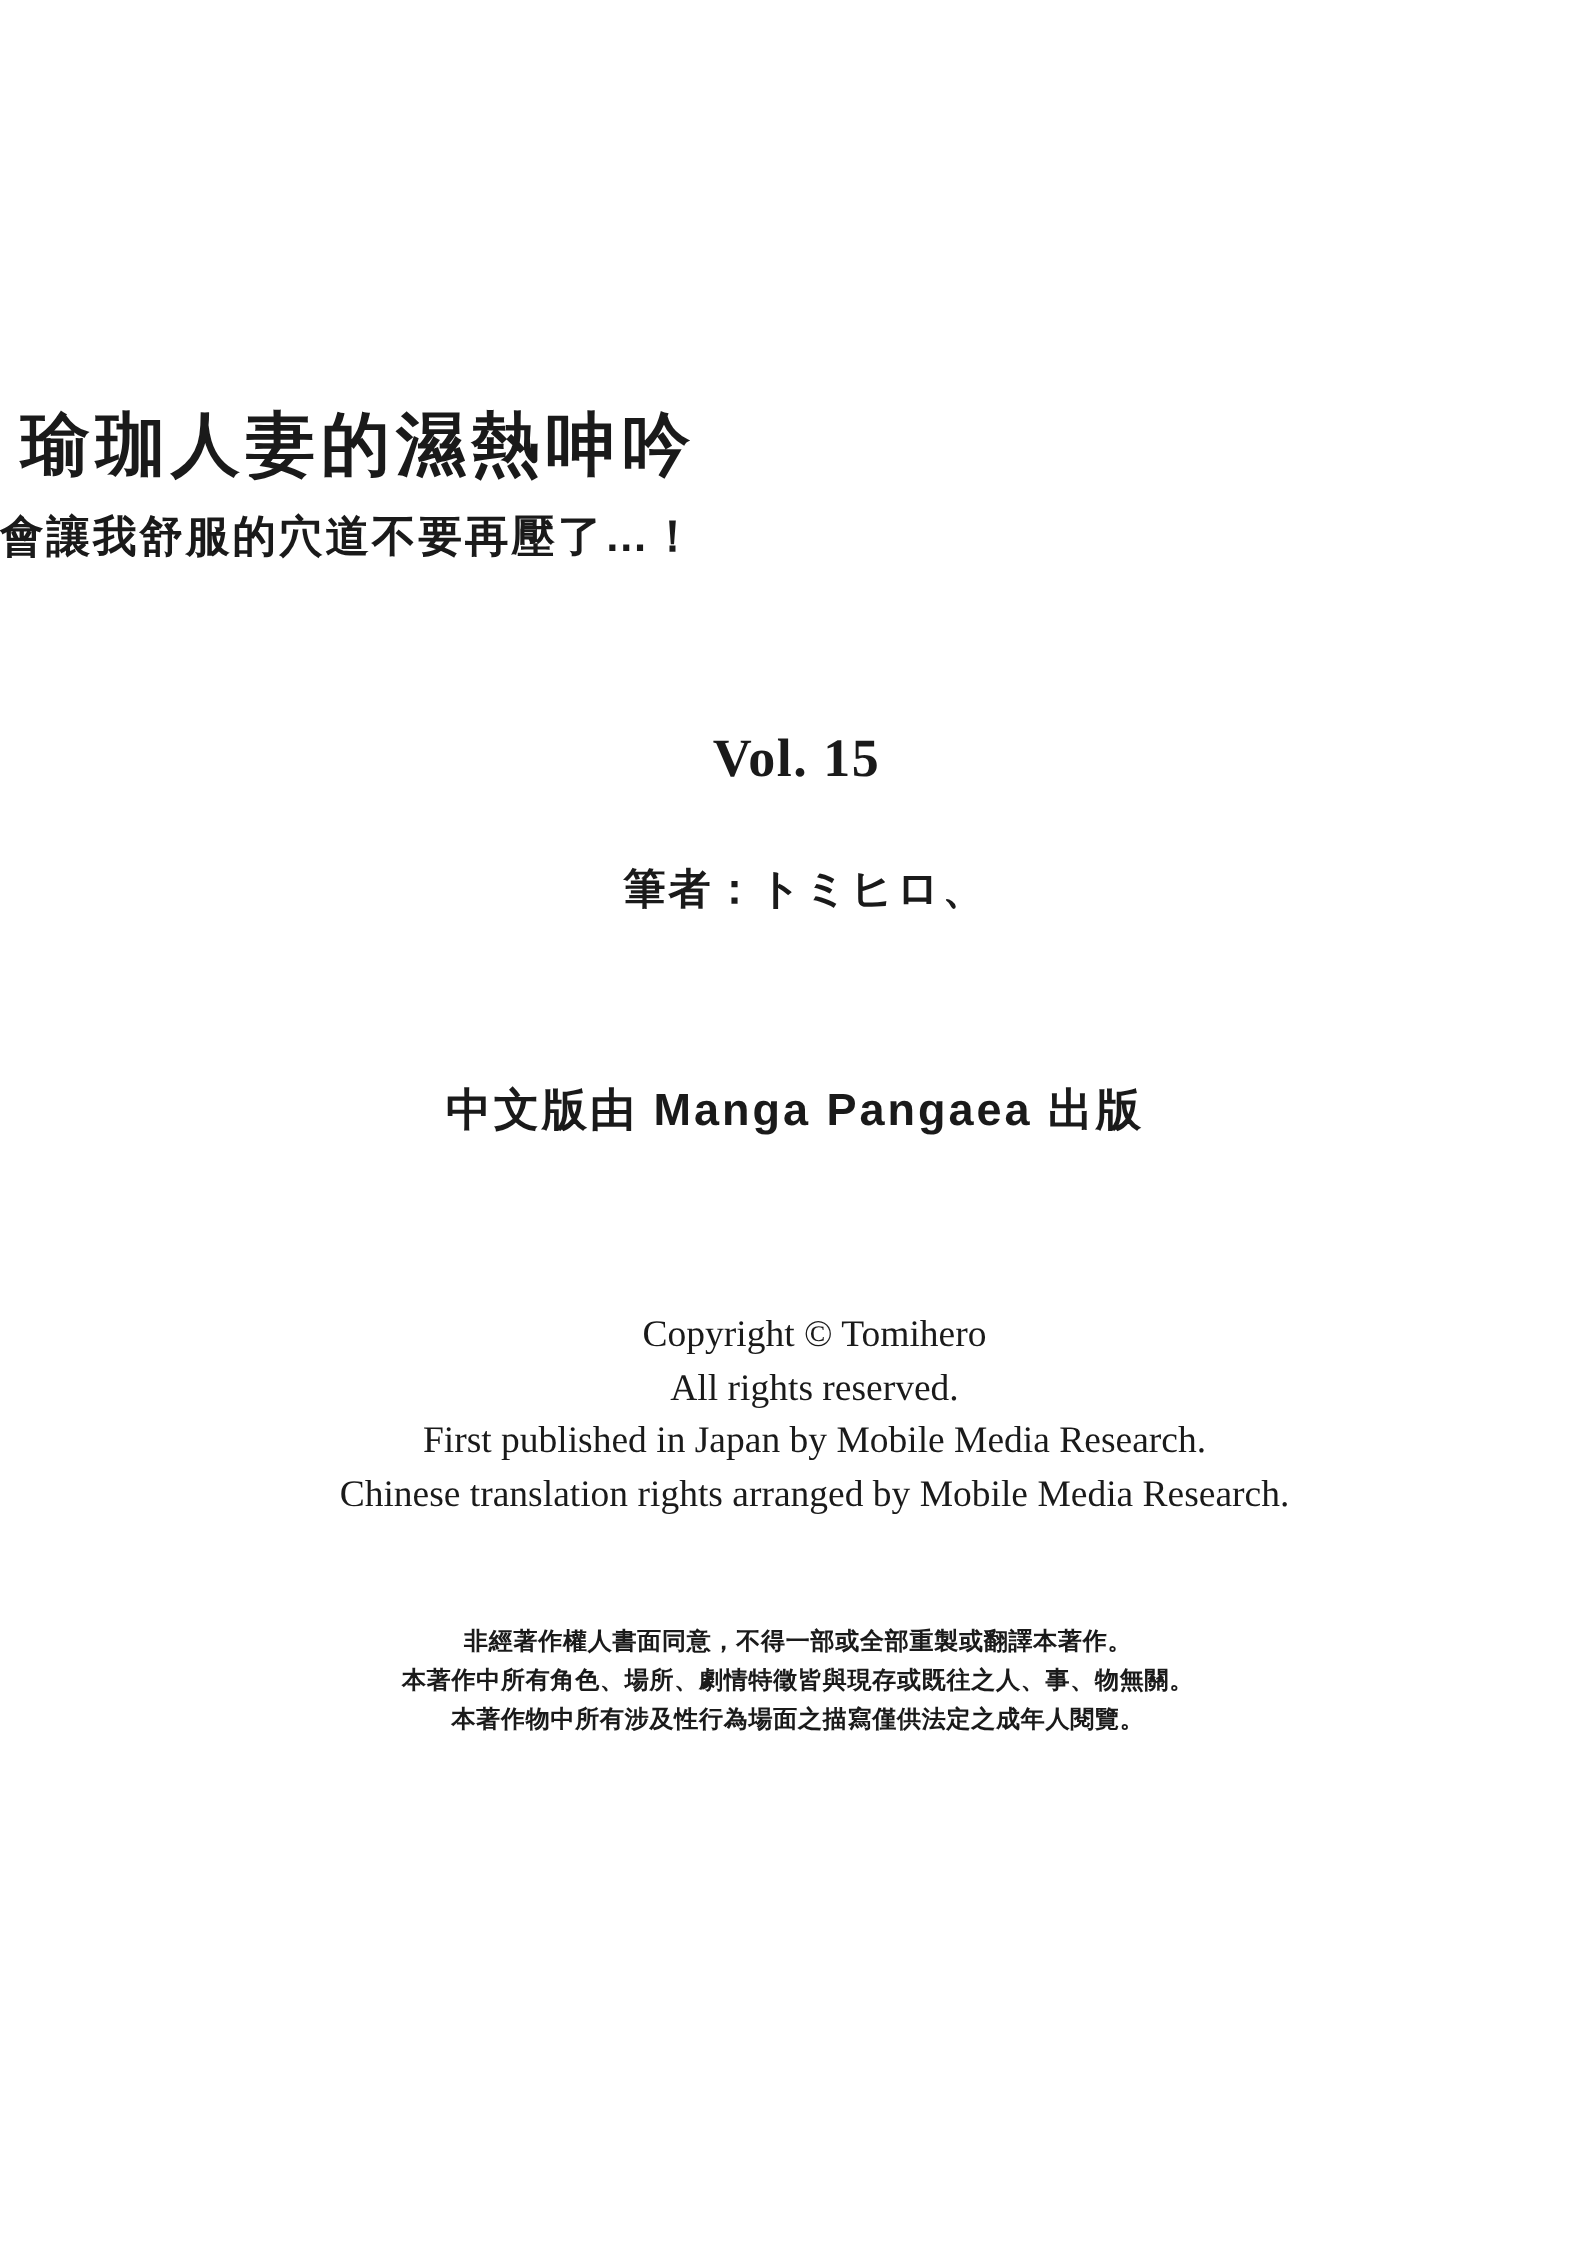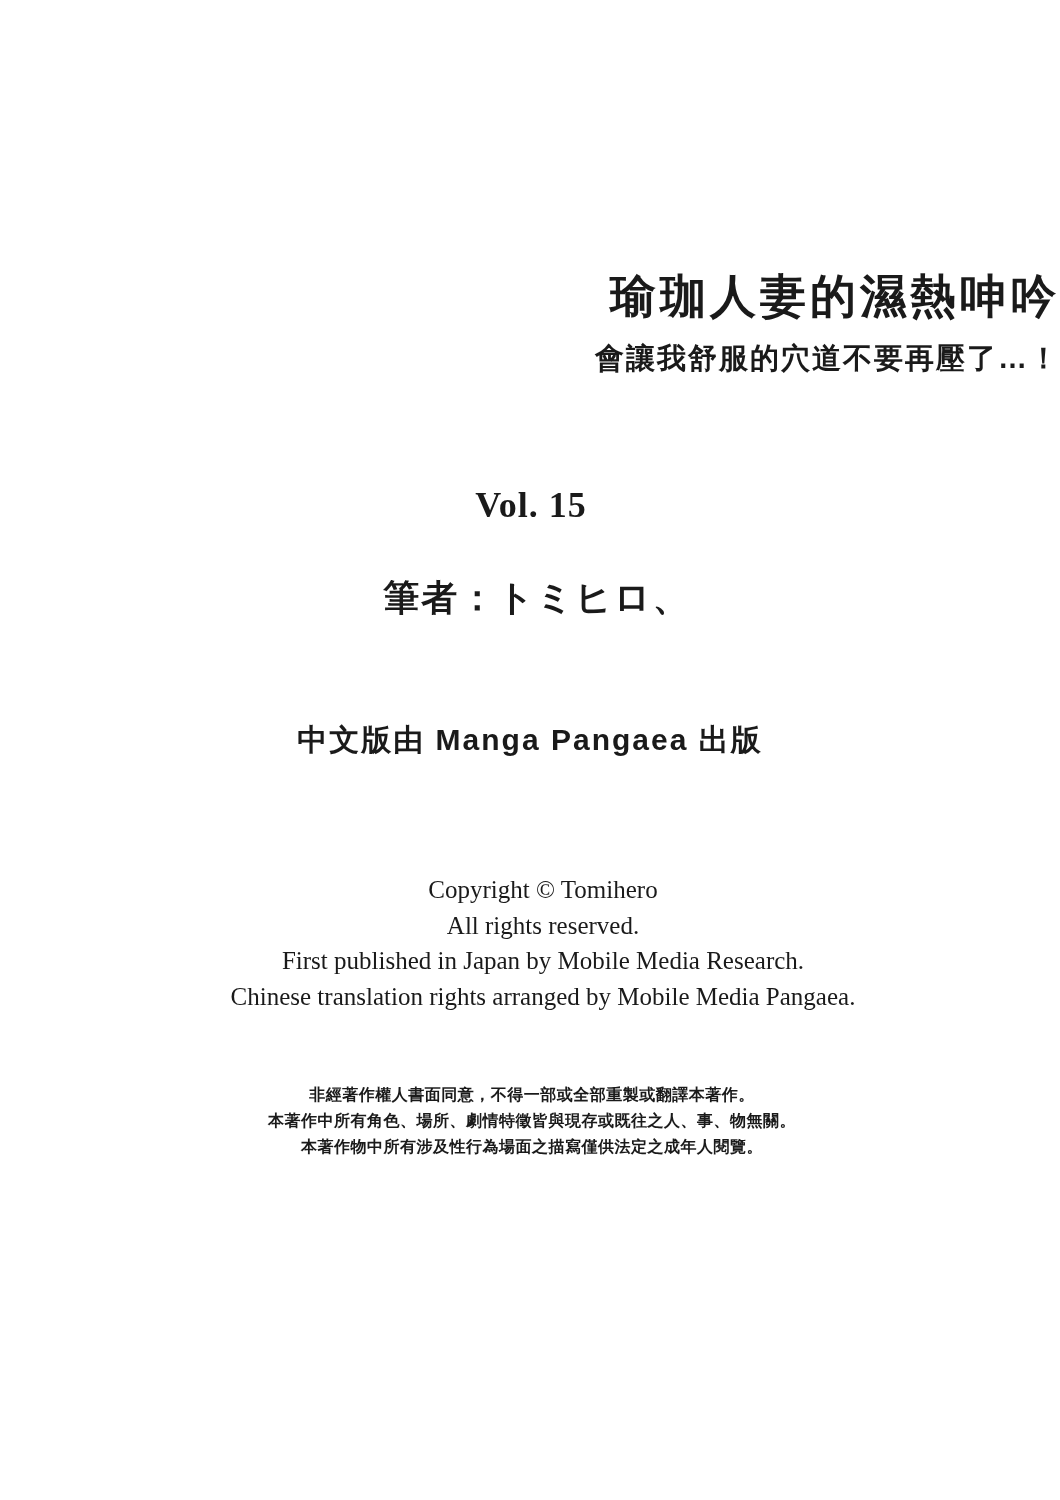--- a/index.html
+++ b/index.html
@@ -14,21 +14,21 @@
     background: #ffffff;
     font-family: "Liberation Serif", serif;
     color: #1a1a1a;
     overflow: hidden;
   }
   .title-block {
     position: absolute;
     left: 0;
     right: 0;
     top: 268px;
-    text-align: right;
+    text-align: left;
   }
   .main-title {
     font-family: "Liberation Sans", sans-serif;
     font-weight: bold;
     font-size: 46px;
     letter-spacing: 4px;
     line-height: 1.25;
     margin: 0;
     padding-left: 14px;
   }
@@ -53,21 +53,21 @@
     padding-left: 2px;
   }
   .author {
     position: absolute;
     left: 0;
     right: 0;
     top: 574px;
     text-align: center;
     font-family: "Liberation Sans", sans-serif;
     font-weight: bold;
-    font-size: 36px;
+    font-size: 28px;
     letter-spacing: 2px;
     padding-left: 14px;
   }
   .publisher {
     position: absolute;
     left: 0;
     right: 0;
     top: 720px;
     text-align: center;
     font-family: "Liberation Sans", sans-serif;
@@ -119,21 +119,21 @@
   <div class="volume">Vol. 15</div>
 
   <div class="author">筆者：トミヒロ、</div>
 
   <div class="publisher">中文版由 Manga Pangaea 出版</div>
 
   <div class="copyright">
     <div>Copyright © Tomihero</div>
     <div>All rights reserved.</div>
     <div>First published in Japan by Mobile Media Research.</div>
-    <div>Chinese translation rights arranged by Mobile Media Pangaea.</div>
+    <div>Chinese translation rights arranged by Mobile Media Research.</div>
   </div>
 
   <div class="legal">
     <div>非經著作權人書面同意，不得一部或全部重製或翻譯本著作。</div>
     <div>本著作中所有角色、場所、劇情特徵皆與現存或既往之人、事、物無關。</div>
     <div>本著作物中所有涉及性行為場面之描寫僅供法定之成年人閱覽。</div>
   </div>
 
 </div>
 

